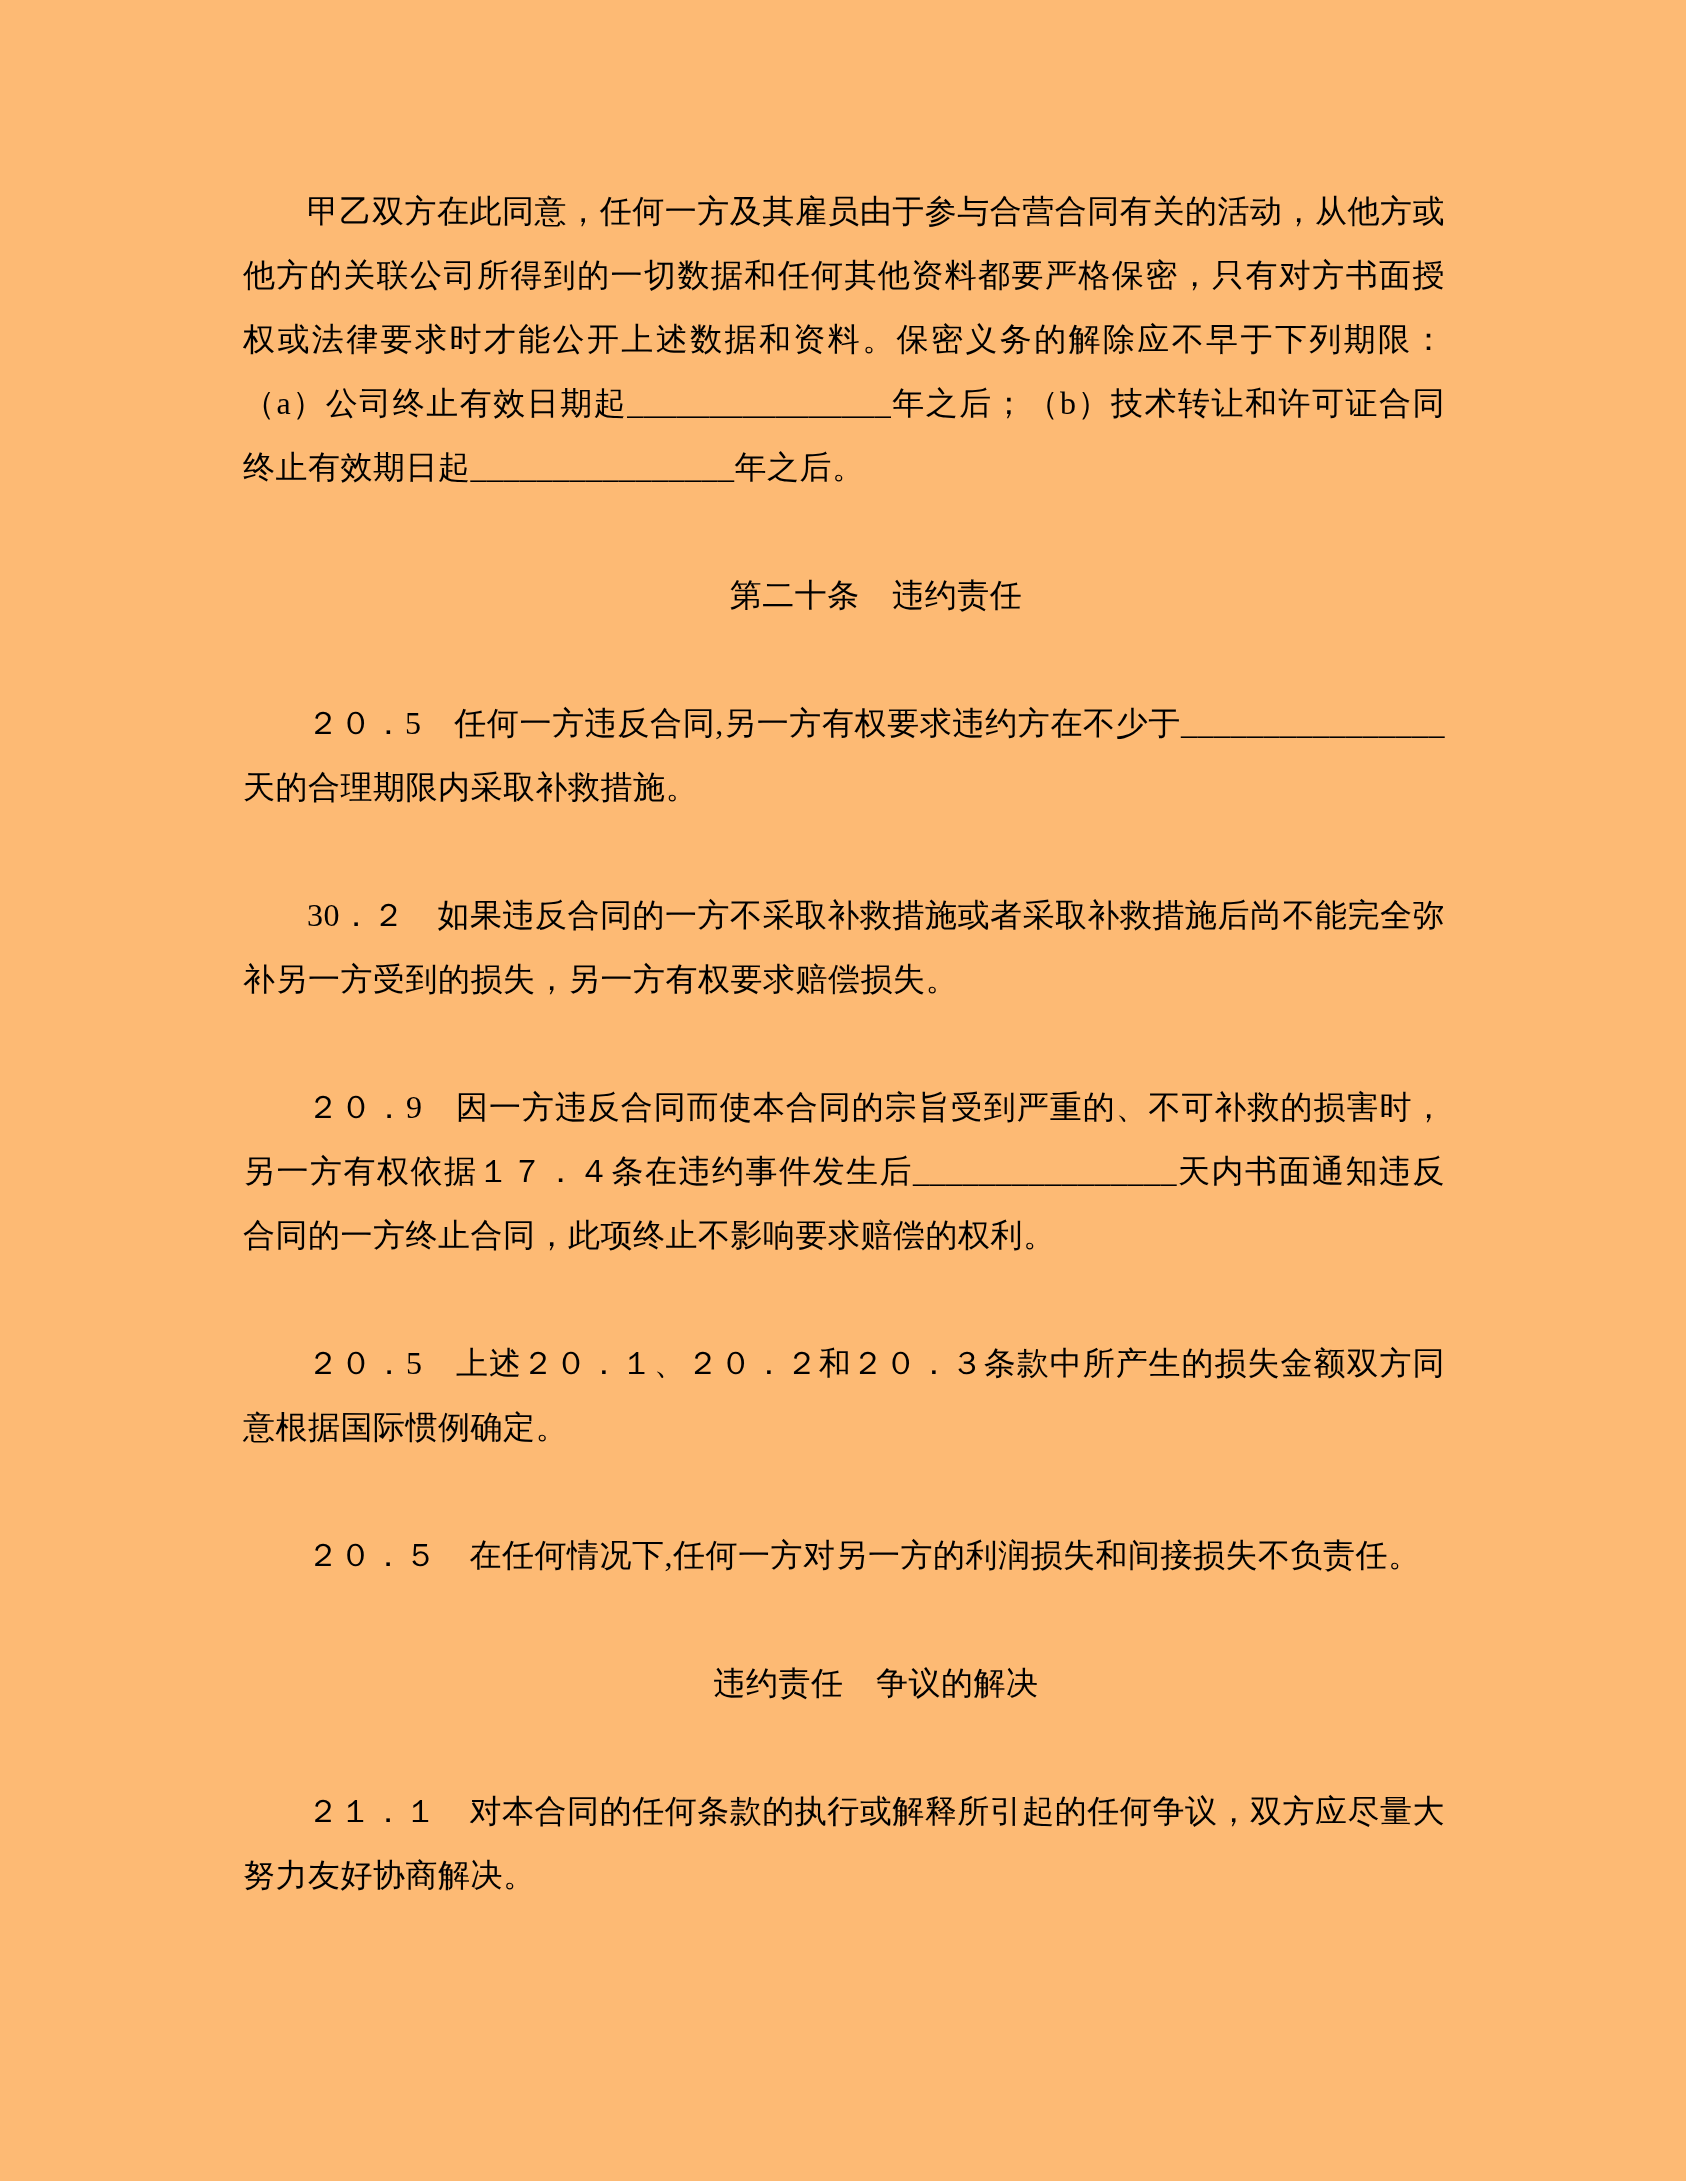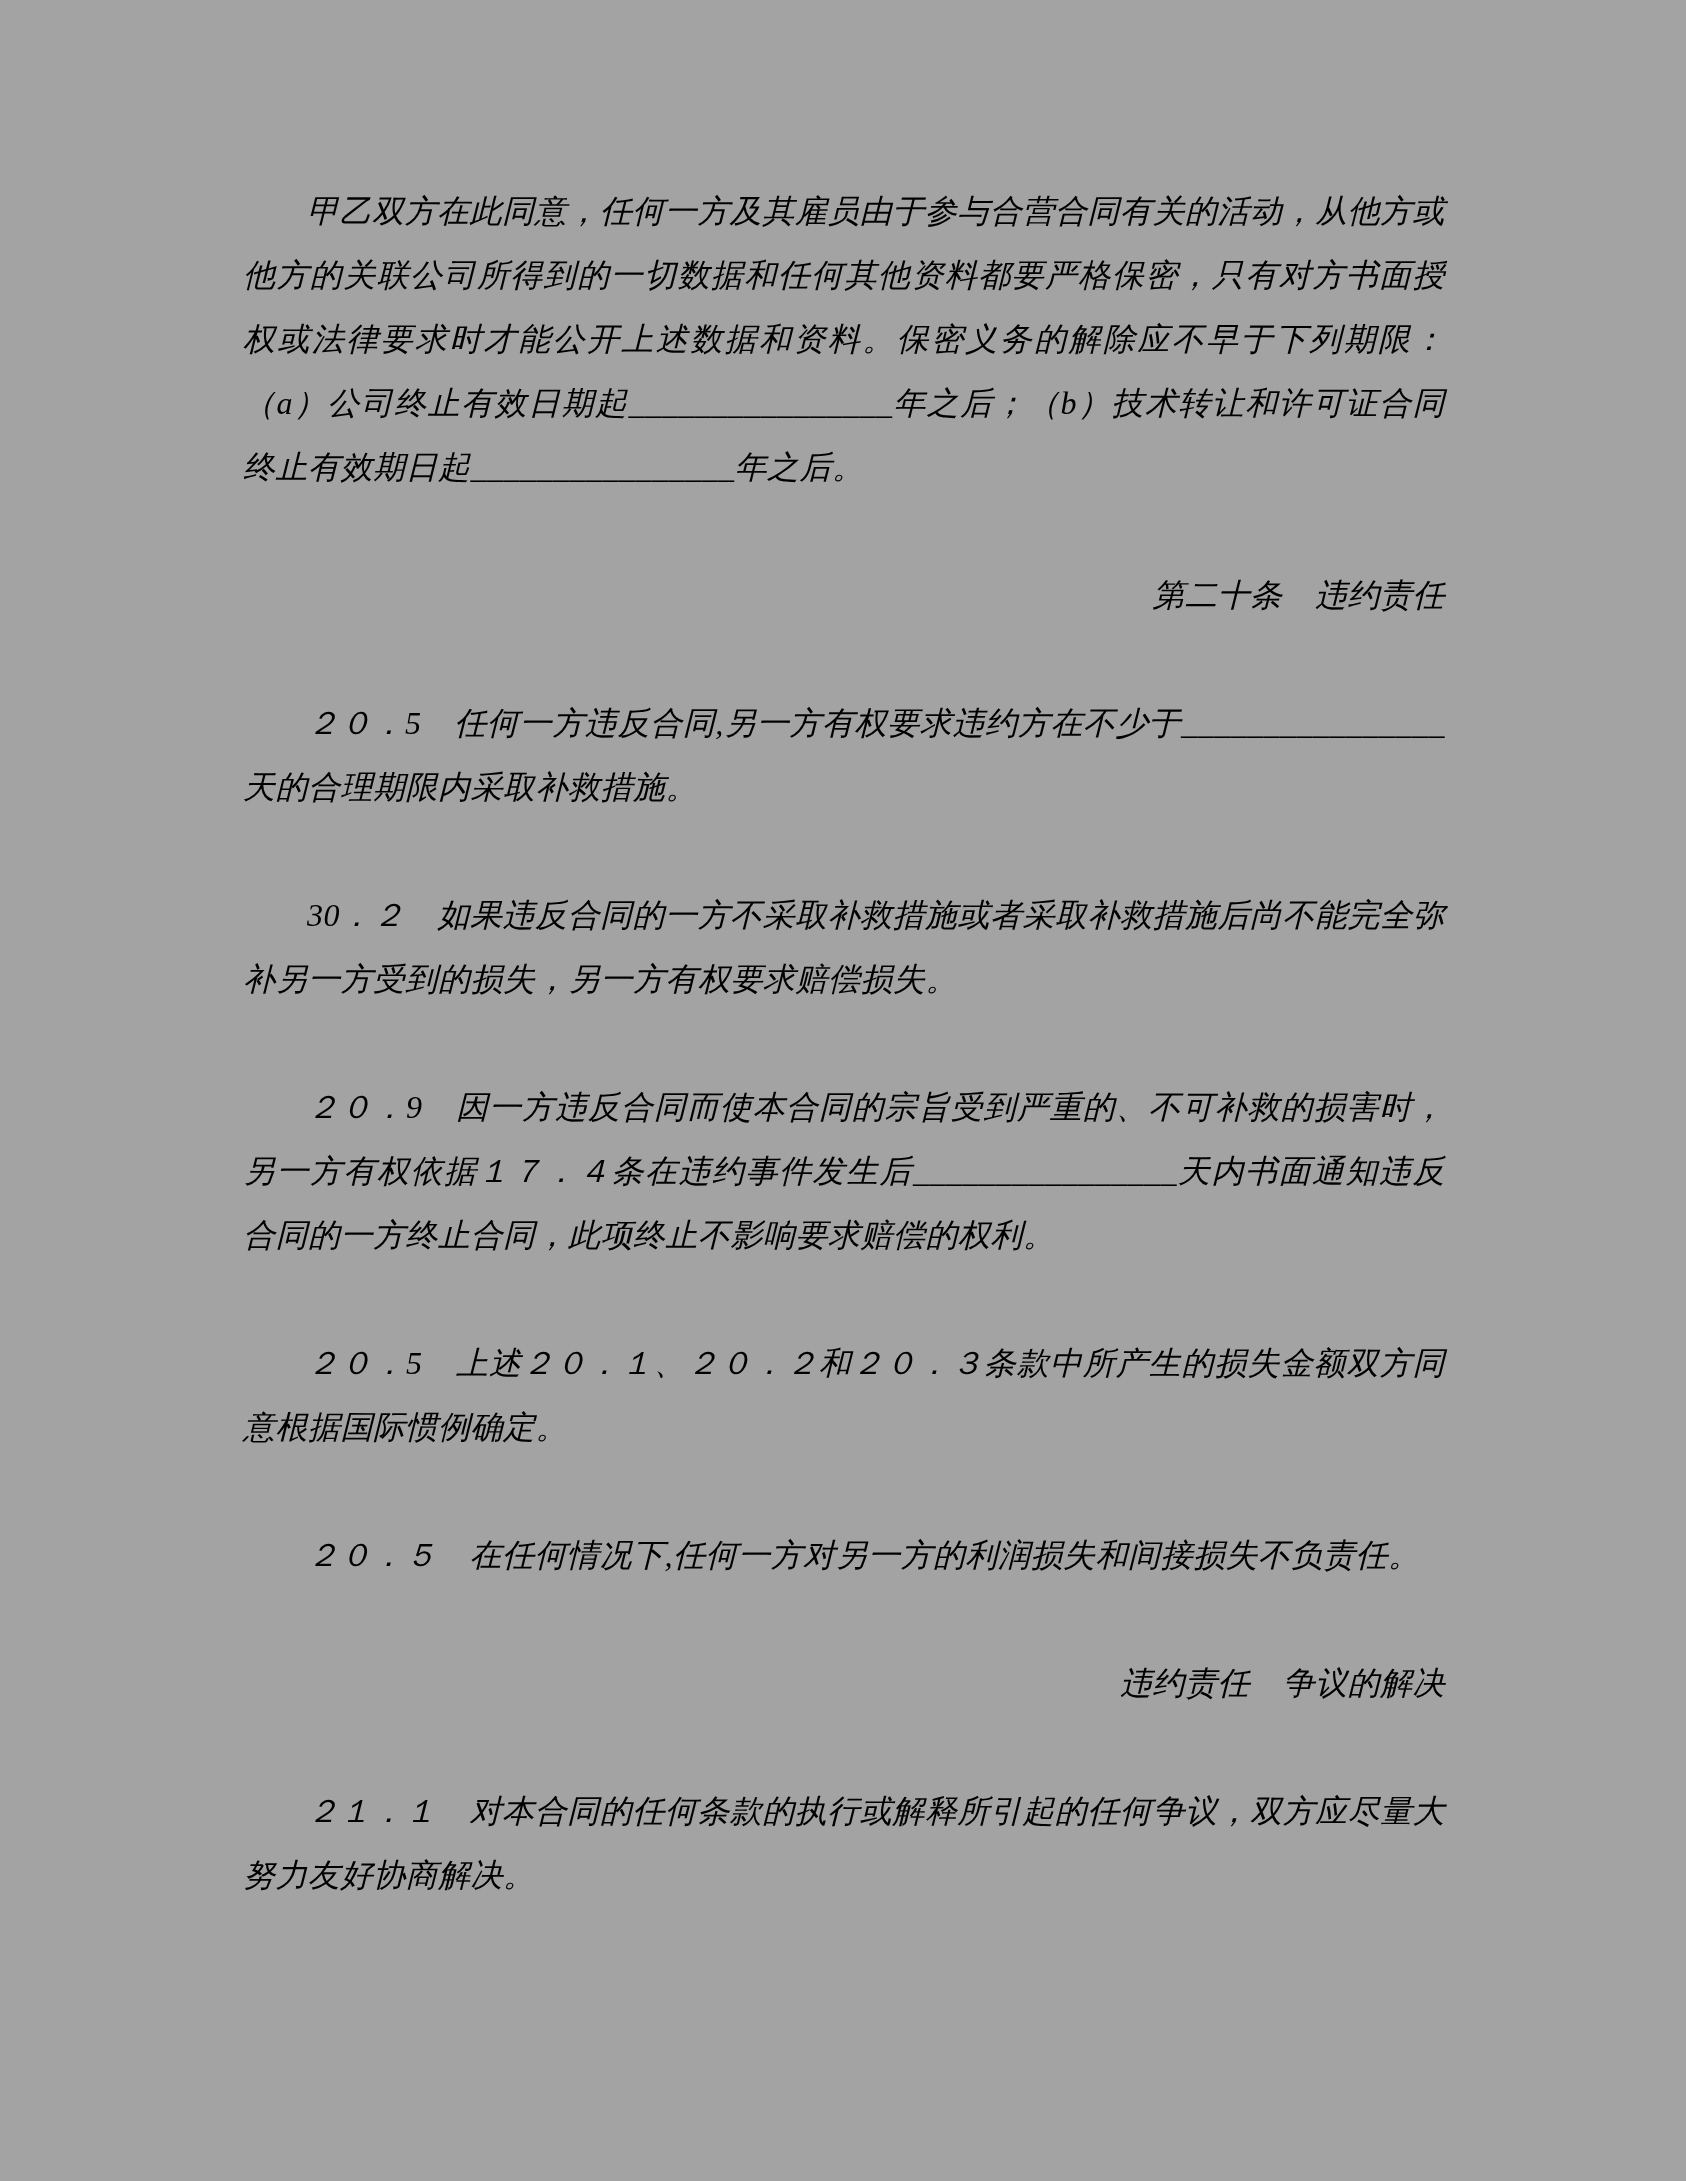--- a/index.html
+++ b/index.html
@@ -11,38 +11,37 @@
     width: 1686px;
     height: 2182px;
     font-family: "Liberation Serif", "DejaVu Serif", serif;
     color: #000000;
   }
   .page {
     box-sizing: border-box;
     width: 1686px;
     height: 2182px;
     padding: 179px 241px 55px 243px;
-    background: #a3a3a3;
+    background: #fdba74;
     overflow: hidden;
-    font-style: italic;
   }
   .doc-text p {
     margin: 64px 0 0 0;
     font-size: 32px;
     line-height: 64px;
     text-align: justify;
     text-indent: 2em;
     word-break: break-all;
     letter-spacing: 0.5px;
   }
   .doc-text p:first-child {
     margin-top: 0;
   }
   .doc-text p.heading {
-    text-align: right;
+    text-align: center;
   }
 </style>
 </head>
 <body>
 
 <div class="page">
   <div class="doc-text">
     <p>甲乙双方在此同意，任何一方及其雇员由于参与合营合同有关的活动，从他方或他方的关联公司所得到的一切数据和任何其他资料都要严格保密，只有对方书面授权或法律要求时才能公开上述数据和资料。保密义务的解除应不早于下列期限：（a）公司终止有效日期起________________年之后；（b）技术转让和许可证合同终止有效期日起________________年之后。</p>
 
     <p class="heading">第二十条　违约责任</p>

